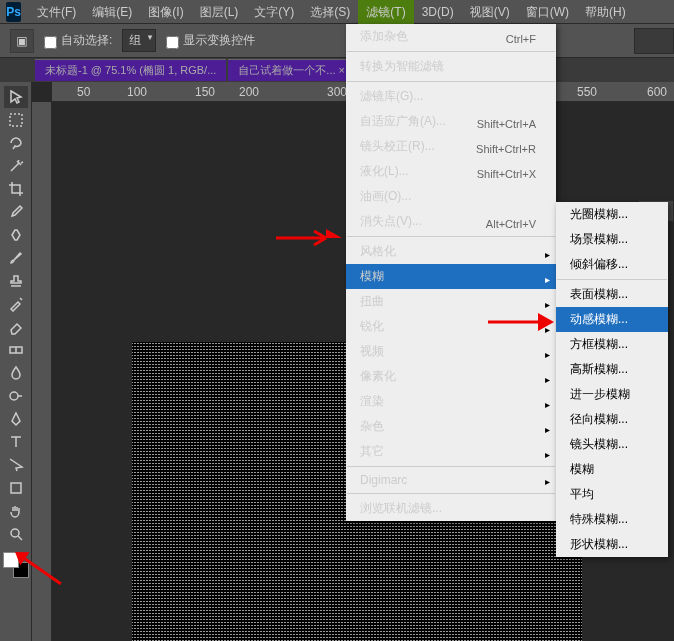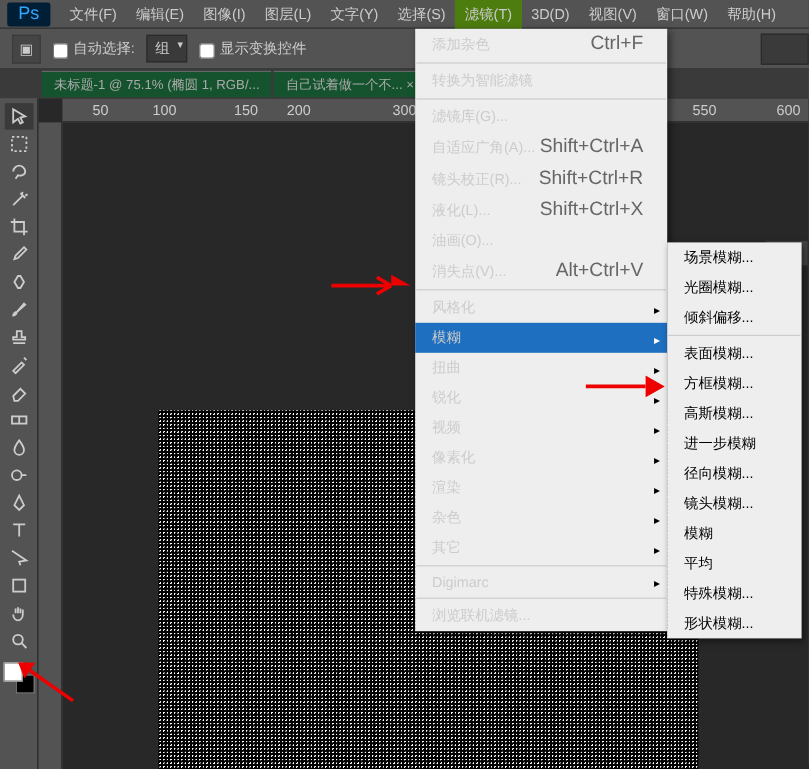--- a/index.html
+++ b/index.html
@@ -1,28 +1,28 @@
 <!DOCTYPE html>
 <html><head>
 <meta charset="utf-8">
 <style>
 *{margin:0;padding:0;box-sizing:border-box;font-family:"Microsoft YaHei",sans-serif;font-size:12px;color:#ccc;user-select:none}
 body{background:#535353;width:674px;height:641px;overflow:hidden;position:relative}
 .menubar{height:24px;background:#535353;display:flex;align-items:center;padding-left:6px;border-bottom:1px solid #2a2a2a}
-.ps-logo{width:36px;height:20px;background:#001e36;color:#31a8ff;display:flex;align-items:center;justify-content:center;font-weight:normal;font-size:15px;border-radius:2px;margin-right:8px}
+.ps-logo{width:15px;height:20px;background:#001e36;color:#31a8ff;display:flex;align-items:center;justify-content:center;font-weight:bold;font-size:12px;border-radius:2px;margin-right:8px}
 .menubar-item{padding:0 8px;line-height:24px;cursor:default}
 .menubar-item.active{background:#4d7c0f}
 .optionsbar{height:34px;background:#535353;display:flex;align-items:center;padding:0 10px;gap:10px;border-bottom:1px solid #2a2a2a}
 .opt-icon{width:24px;height:24px;border:1px solid #3a3a3a;background:#454545;display:flex;align-items:center;justify-content:center}
 .opt-check{display:flex;align-items:flex-end;gap:4px}
 .opt-check input{accent-color:#666}
 .opt-select{background:#3a3a3a;border:1px solid #2a2a2a;padding:2px 14px 2px 6px;position:relative}
 .opt-select::after{content:"▾";position:absolute;right:3px;top:2px;font-size:9px}
 .tabbar{height:24px;background:#3a3a3a;display:flex;align-items:center;padding-left:35px;gap:2px}
-.doc-tab{background:#14532d;padding:3px 10px;font-size:11px;color:#aaa;border-top:1px solid #666}
+.doc-tab{background:#4c1d95;padding:3px 10px;font-size:11px;color:#aaa;border-top:1px solid #666}
 .workspace{position:absolute;top:82px;left:0;right:0;bottom:0;display:flex}
 .toolbox{width:32px;background:#535353;display:flex;flex-direction:column;align-items:center;padding-top:4px;gap:1px;border-right:1px solid #2a2a2a}
 .tool{width:24px;height:22px;display:flex;align-items:center;justify-content:center;color:#ccc;cursor:default;position:relative}
 .tool svg{width:16px;height:16px;stroke:#ccc;fill:none;stroke-width:1.5}
 .tool.sel{background:#3a3a3a}
 .swatches{margin-top:6px;width:26px;height:26px;position:relative}
 .swatch-fg{position:absolute;width:16px;height:16px;background:#fff;border:1px solid #888;left:0;top:0;z-index:2}
 .swatch-bg{position:absolute;width:16px;height:16px;background:#000;border:1px solid #888;right:0;bottom:0}
 .canvas-area{flex:1;background:#282828;position:relative;overflow:hidden}
 .ruler-h{position:absolute;top:0;left:20px;right:0;height:20px;background:#535353;border-bottom:1px solid #2a2a2a;font-size:9px;color:#999;overflow:hidden}
@@ -32,21 +32,21 @@
 .dropdown{position:absolute;top:24px;left:346px;width:210px;background:#eee;color:#000;box-shadow:2px 2px 6px rgba(0,0,0,.5);z-index:50}
 .dd-item{padding:4px 20px 4px 14px;display:flex;justify-content:space-between;align-items:flex-end;font-size:12px;color:#000;cursor:default;position:relative}
 .dd-item.hl{background:#1e6fbf;color:#fff}
 .dd-sep{height:1px;background:#ccc;margin:2px 1px}
 .dd-arrow::after{content:"▸";position:absolute;right:6px;font-size:10px}
 .submenu{position:absolute;top:202px;left:556px;width:112px;background:#eee;color:#000;box-shadow:2px 2px 6px rgba(0,0,0,.5);z-index:60}
 .arrow-red{position:absolute;z-index:70}
 .arrow-red svg{display:block}
 .panel-tab{position:absolute;right:0;top:200px;width:36px;height:22px;background:#454545;color:#ccc;font-size:11px;display:flex;align-items:center;justify-content:center;border:1px solid #2a2a2a}
 .right-strip{position:absolute;right:0;top:28px;width:40px;height:26px;background:#3a3a3a;border:1px solid #2a2a2a}
-.shortcut{color:#666;font-size:16px}
+.shortcut{color:#666;font-size:11px}
 </style>
 </head>
 <body>
 
 <div class="menubar">
   <div class="ps-logo">Ps</div>
   <div id="menubar-items" style="display: flex;">
       <div class="menubar-item">文件(F)</div>
       <div class="menubar-item">编辑(E)</div>
       <div class="menubar-item">图像(I)</div>
@@ -277,25 +277,26 @@
     <div class="dd-sep"></div>
     <div class="dd-item dd-arrow">
       <span>Digimarc</span>
     </div>
     <div class="dd-sep"></div>
     <div class="dd-item">
       <span>浏览联机滤镜...</span>
     </div>
   </div>
 <div class="submenu" id="blursub">
+    <div class="dd-item">光圈模糊...</div>
     <div class="dd-item">场景模糊...</div>
-    <div class="dd-item">光圈模糊...</div>
     <div class="dd-item">倾斜偏移...</div>
     <div class="dd-sep"></div>
     <div class="dd-item">表面模糊...</div>
+    <div class="dd-item hl">动感模糊...</div>
     <div class="dd-item">方框模糊...</div>
     <div class="dd-item">高斯模糊...</div>
     <div class="dd-item">进一步模糊</div>
     <div class="dd-item">径向模糊...</div>
     <div class="dd-item">镜头模糊...</div>
     <div class="dd-item">模糊</div>
     <div class="dd-item">平均</div>
     <div class="dd-item">特殊模糊...</div>
     <div class="dd-item">形状模糊...</div>
   </div>

